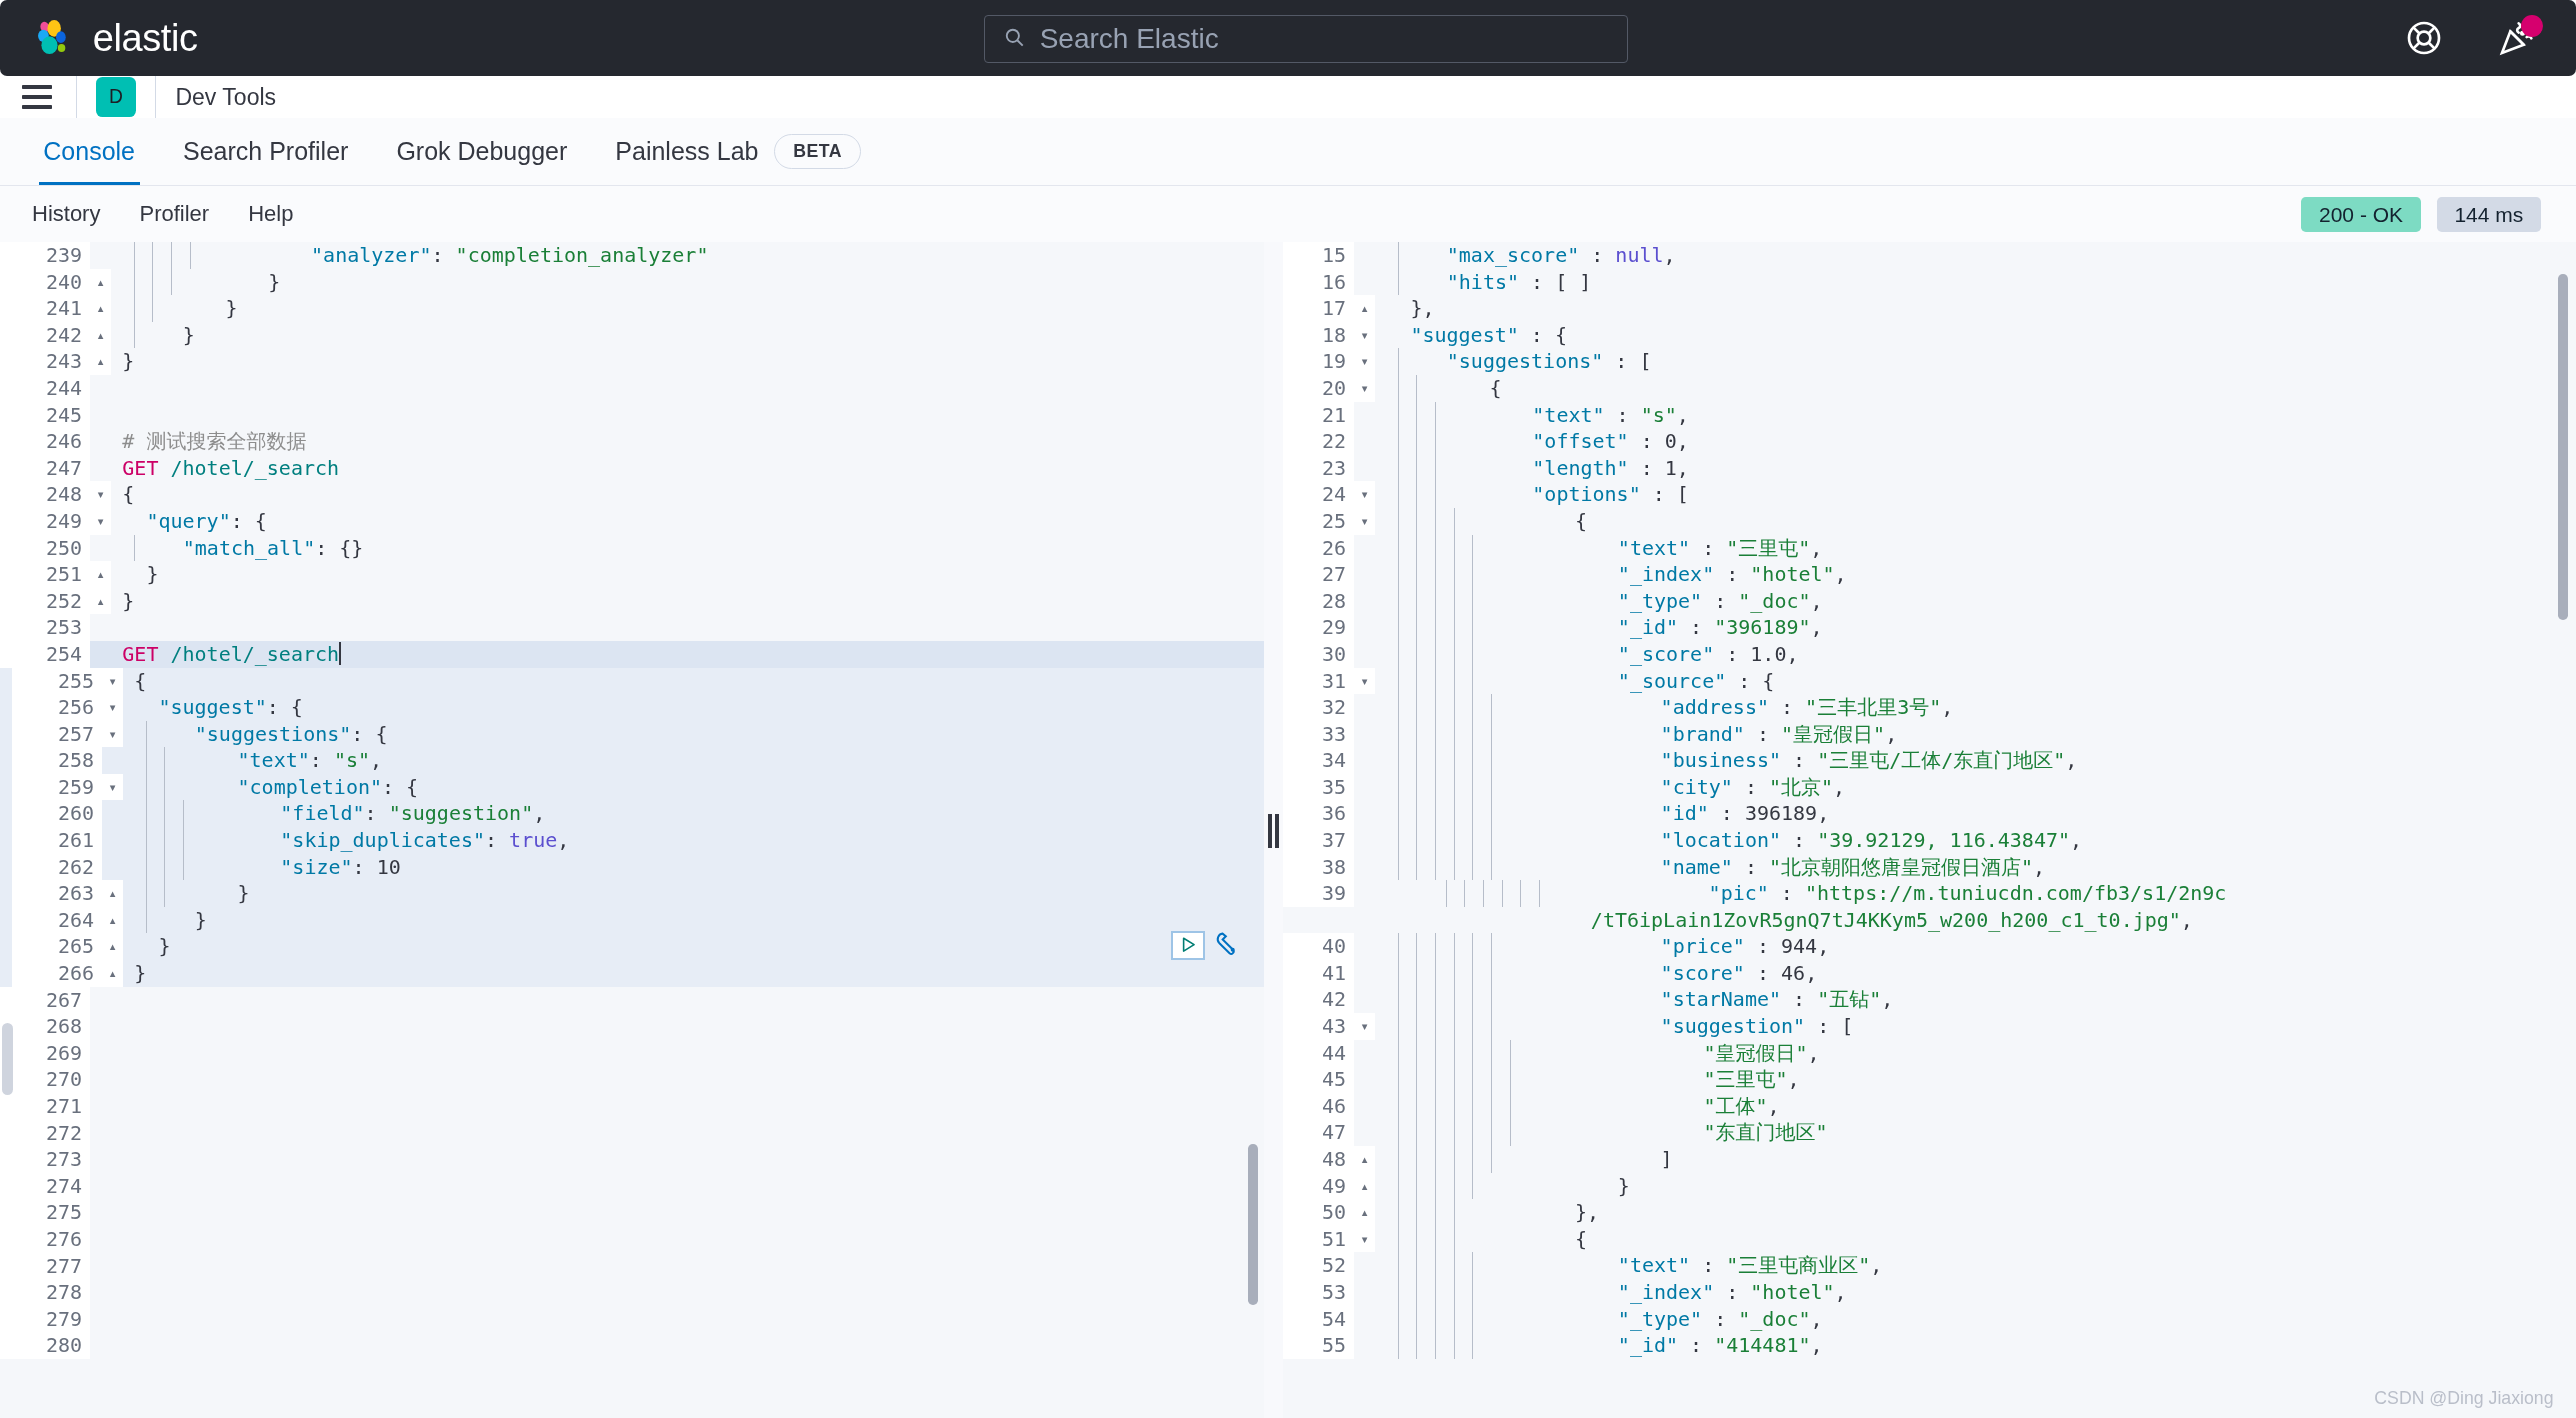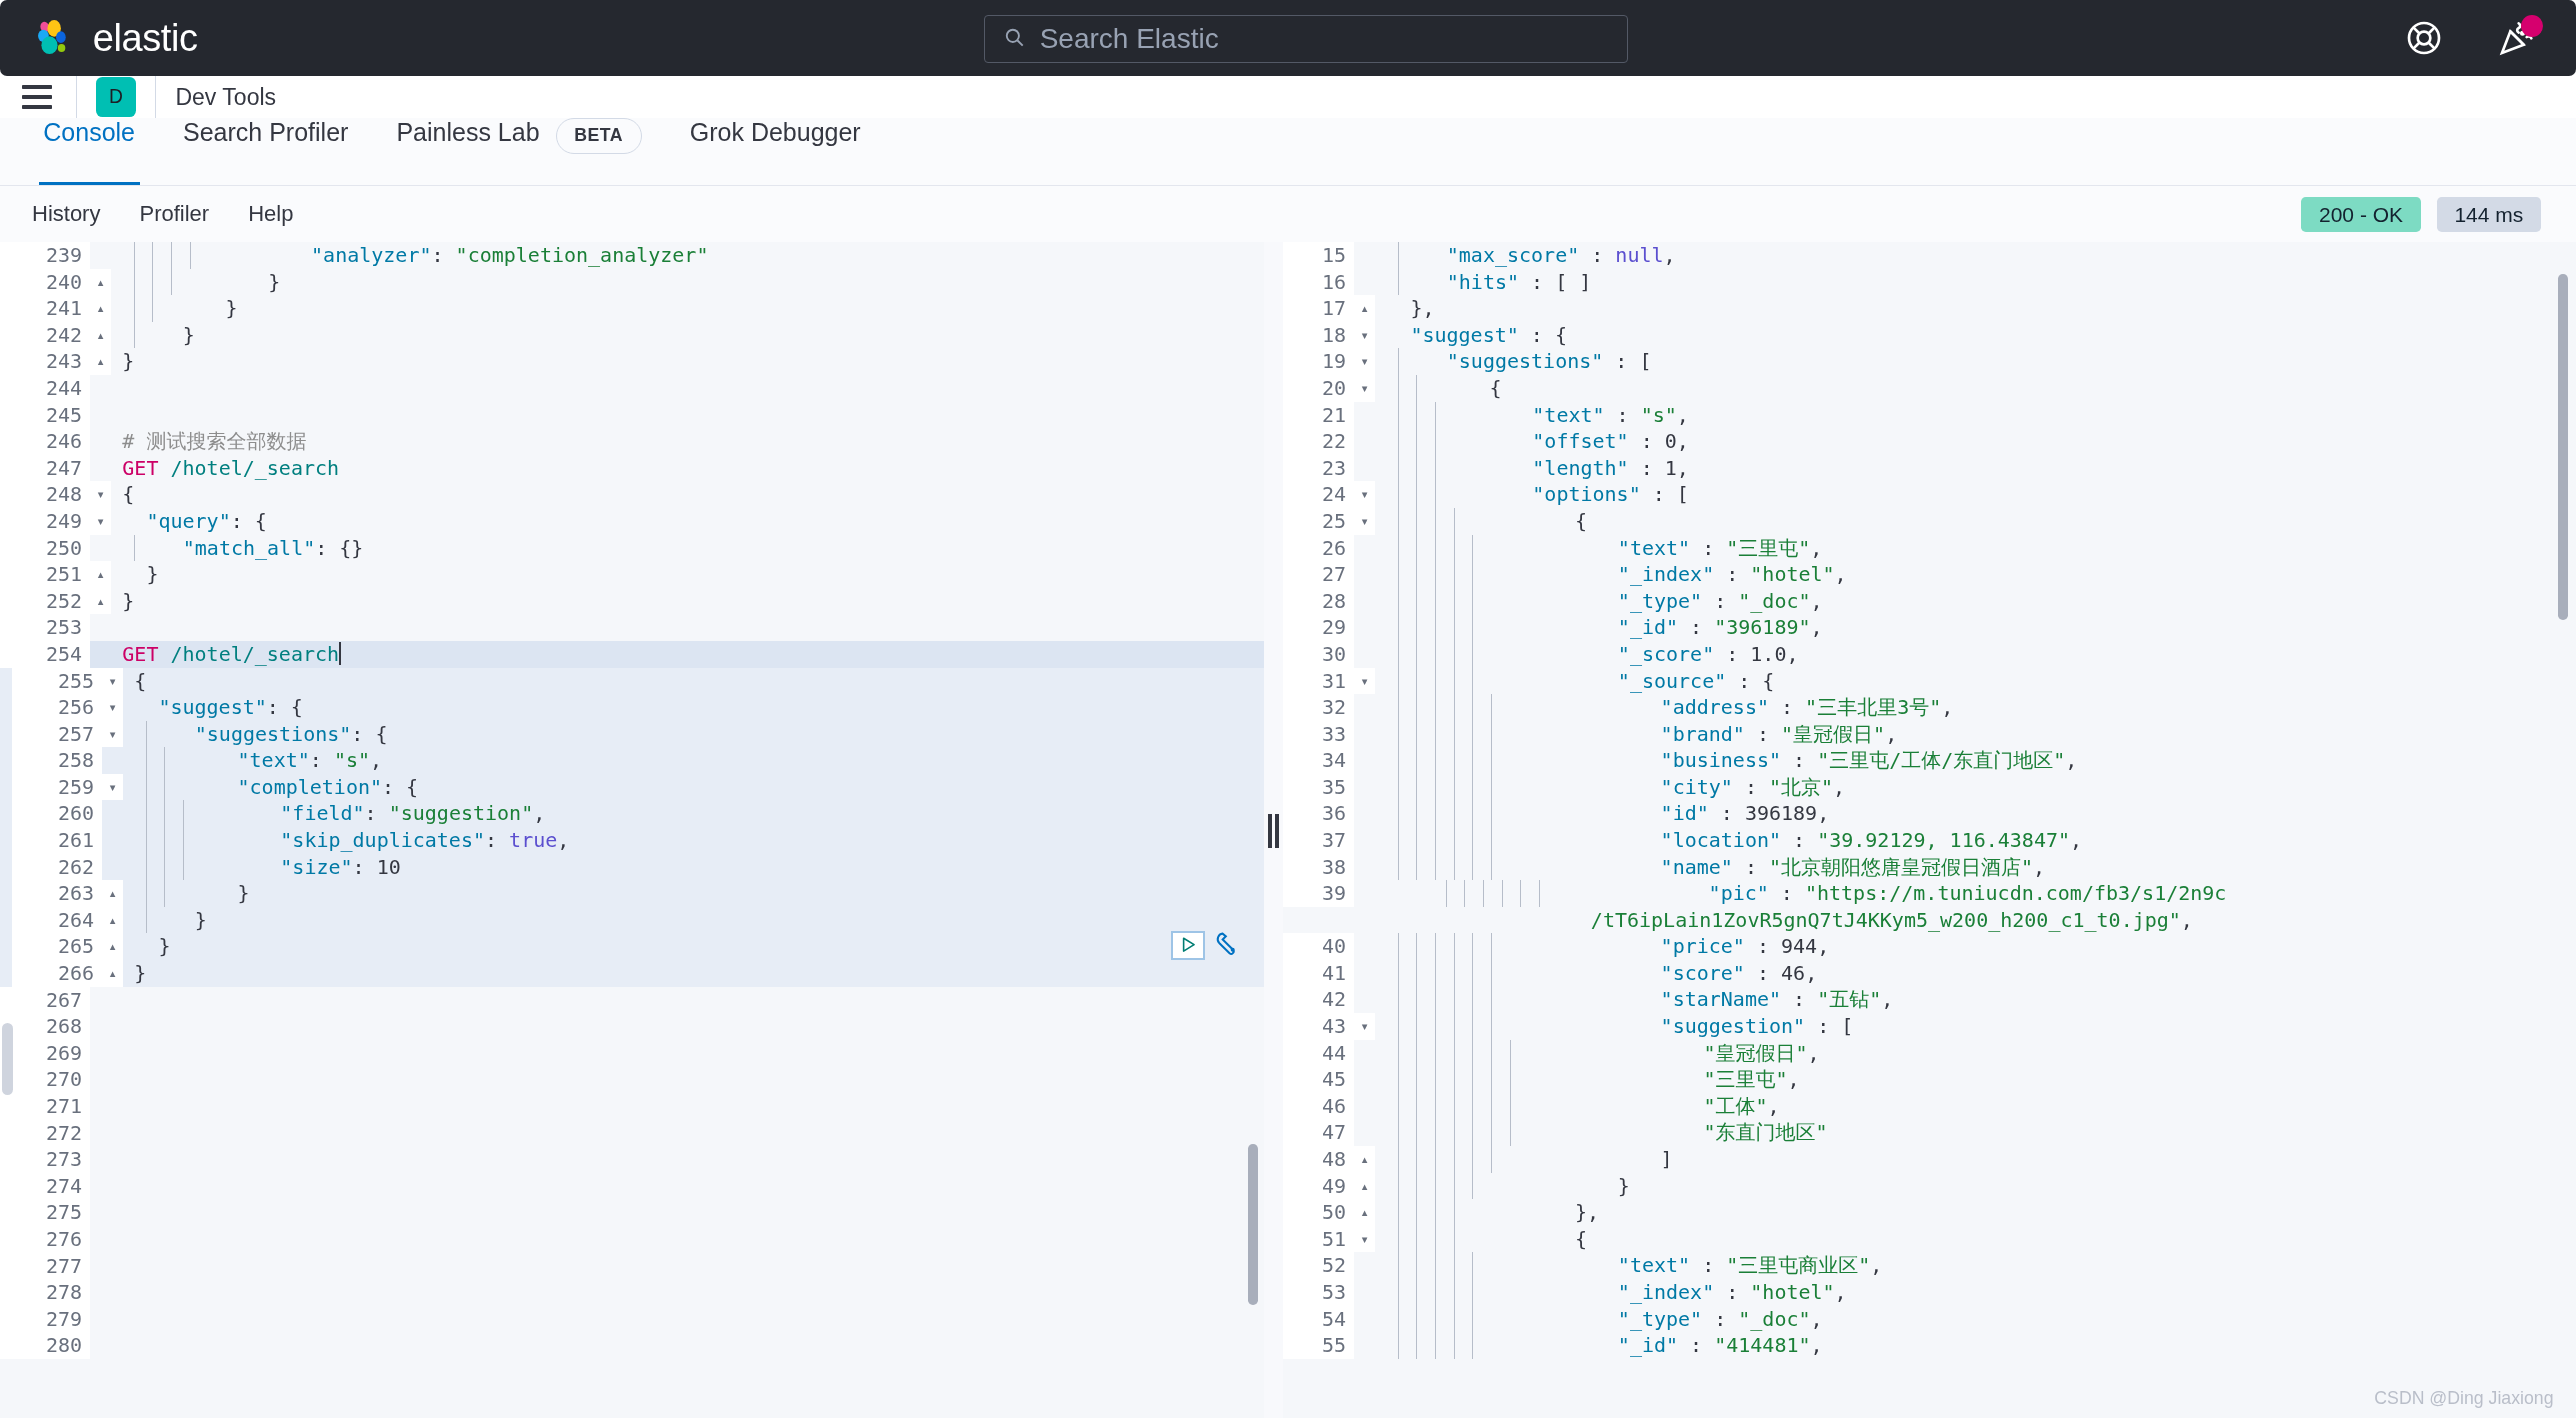--- a/index.html
+++ b/index.html
@@ -69,21 +69,21 @@
   .crumb-title { font-size: 23px; color: #343741; }
 
   
   .tabrow {
     height: 68px; background: #fafbfd;
     border-bottom: 0.8px solid #e3e6ee;
     display: flex; align-items: stretch;
     padding-left: 19.3px; gap: 0;
   }
   .tab {
-    display: flex; align-items: flex-start; gap: 16px;
+    display: flex; align-items: center; gap: 16px;
     padding: 0 24px; font-size: 25px; color: #343741;
     cursor: pointer; position: relative;
   }
   .tab.active { color: #0071c2; }
   .tab.active::after {
     content: ""; position: absolute; left: 19.3px; right: 19.3px; bottom: 0;
     height: 3.2px; background: #0071c2;
   }
   .beta-pill {
     border: 0.8px solid #d3dae6; border-radius: 804px;
@@ -261,25 +261,25 @@
 </div>
 
 <div class="tabrow" id="tabbar">
     <div class="tab active">
       <span>Console</span>
     </div>
     <div class="tab">
       <span>Search Profiler</span>
     </div>
     <div class="tab">
+      <span>Grok Debugger</span>
+    </div>
+    <div class="tab">
       <span>Painless Lab</span>
       <span class="beta-pill">BETA</span>
-    </div>
-    <div class="tab">
-      <span>Grok Debugger</span>
     </div>
   </div>
 
 <div class="toolbar">
   <span class="tool-link">History</span>
   <span class="tool-link">Profiler</span>
   <span class="tool-link">Help</span>
   <div class="status-group">
     <span class="badge-ok">200 - OK</span>
     <span class="badge-ms">144 ms</span>

